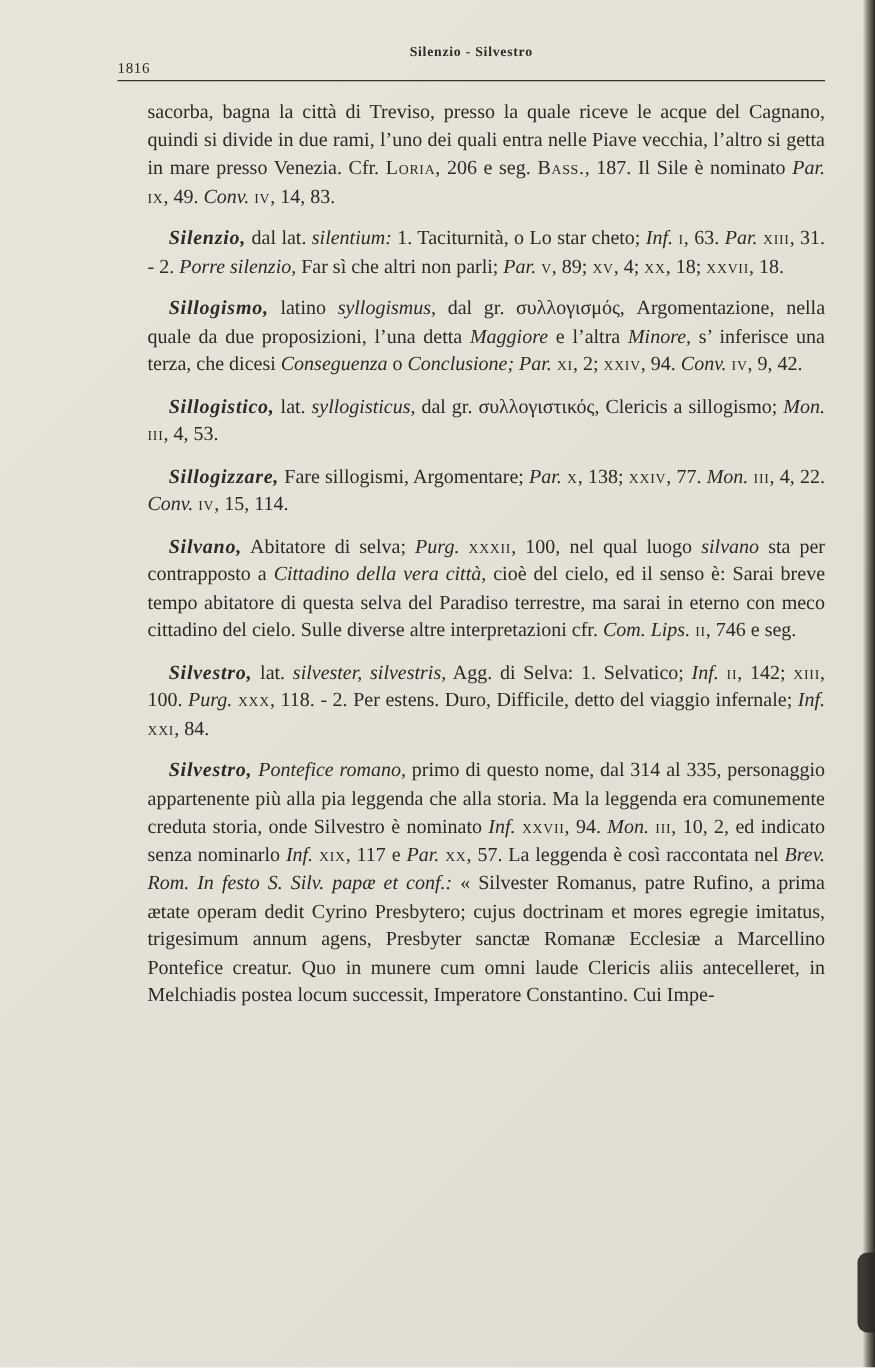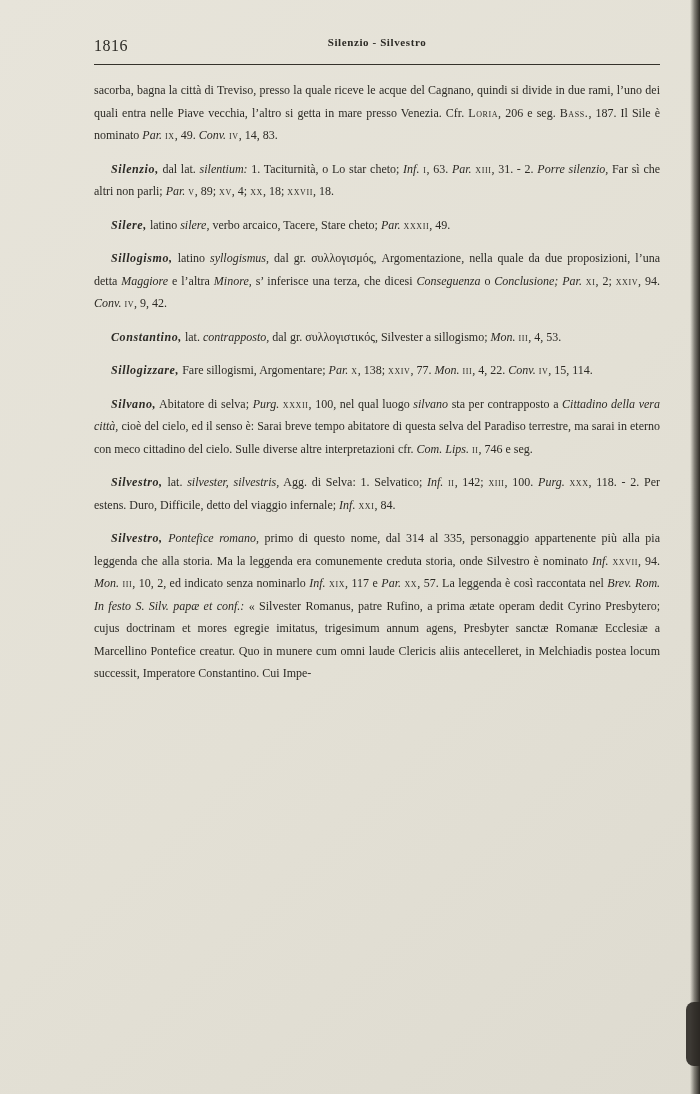--- a/index.html
+++ b/index.html
@@ -18,40 +18,41 @@
     top: 36px;
     width: 566px;
   }
   .header-row {
     position: relative;
     height: 24px;
   }
   .page-number {
     position: absolute;
     left: 0;
-    top: 1px;
-    font-size: 16px;
+    top: 11px;
+    font-size: 12px;
     letter-spacing: 0.5px;
   }
   .running-header {
     text-align: center;
     font-weight: bold;
     font-size: 11px;
     letter-spacing: 0.6px;
   }
   .header-rule {
     border: 0;
     border-top: 1.6px solid #35322b;
     margin: 4px 0 0 0;
   }
   .text-block {
     margin-top: 13px;
     text-align: justify;
-    font-size: 12px;
+    font-size: 16px;
     line-height: 22.5px;
+    margin-left: 24px;
   }
   .para { margin: 11px 0 0 0; }
   .para:first-child { margin-top: 14px; }
   .para.indent { text-indent: 17px; }
   .b { font-weight: bold; letter-spacing: 0.6px; font-style: italic; }
   .i { font-style: italic; }
   .sc { font-variant: small-caps; letter-spacing: 0.6px; }
   .scan-edge {
     position: absolute;
     top: 0;
@@ -76,23 +77,22 @@
 
 <div class="page">
   <div class="header-row">
     <span class="page-number">1816</span>
     <div class="running-header">Silenzio - Silvestro</div>
   </div>
   <hr class="header-rule">
   <div class="text-block">
       <p class="para"><span class="n">sacorba, bagna la città di Treviso, presso la quale riceve le acque del Cagnano, quindi si divide in due rami, l’uno dei quali entra nelle Piave vecchia, l’altro si getta in mare presso Venezia. Cfr. </span><span class="sc">Loria</span><span class="n">, 206 e seg. </span><span class="sc">Bass.</span><span class="n">, 187. Il Sile è nominato </span><span class="i">Par.</span><span class="n"> </span><span class="sc">ix</span><span class="n">, 49. </span><span class="i">Conv.</span><span class="n"> </span><span class="sc">iv</span><span class="n">, 14, 83.</span></p>
       <p class="para indent"><span class="b">Silenzio,</span><span class="n"> dal lat. </span><span class="i">silentium:</span><span class="n"> 1. Taciturnità, o Lo star cheto; </span><span class="i">Inf.</span><span class="n"> </span><span class="sc">i</span><span class="n">, 63. </span><span class="i">Par.</span><span class="n"> </span><span class="sc">xiii</span><span class="n">, 31. - 2. </span><span class="i">Porre silenzio,</span><span class="n"> Far sì che altri non parli; </span><span class="i">Par.</span><span class="n"> </span><span class="sc">v</span><span class="n">, 89; </span><span class="sc">xv</span><span class="n">, 4; </span><span class="sc">xx</span><span class="n">, 18; </span><span class="sc">xxvii</span><span class="n">, 18.</span></p>
-      <p class="para indent"><span class="b">Silere,</span><span class="n"> latino </span><span class="i">silere,</span><span class="n"> verbo arcaico, Tacere, Stare cheto; </span><span class="i">Par.</span><span class="n"> </span><span class="sc">xxxii</span><span class="n">, 49.</span></p>
       <p class="para indent"><span class="b">Sillogismo,</span><span class="n"> latino </span><span class="i">syllogismus,</span><span class="n"> dal gr. συλλογισμός, Argomentazione, nella quale da due proposizioni, l’una detta </span><span class="i">Maggiore</span><span class="n"> e l’altra </span><span class="i">Minore,</span><span class="n"> s’ inferisce una terza, che dicesi </span><span class="i">Conseguenza</span><span class="n"> o </span><span class="i">Conclusione;</span><span class="n"> </span><span class="i">Par.</span><span class="n"> </span><span class="sc">xi</span><span class="n">, 2; </span><span class="sc">xxiv</span><span class="n">, 94. </span><span class="i">Conv.</span><span class="n"> </span><span class="sc">iv</span><span class="n">, 9, 42.</span></p>
-      <p class="para indent"><span class="b">Constantino,</span><span class="n"> lat. </span><span class="i">contrapposto,</span><span class="n"> dal gr. συλλογιστικός, Silvester a sillogismo; </span><span class="i">Mon.</span><span class="n"> </span><span class="sc">iii</span><span class="n">, 4, 53.</span></p>
+      <p class="para indent"><span class="b">Sillogistico,</span><span class="n"> lat. </span><span class="i">syllogisticus,</span><span class="n"> dal gr. συλλογιστικός, Clericis a sillogismo; </span><span class="i">Mon.</span><span class="n"> </span><span class="sc">iii</span><span class="n">, 4, 53.</span></p>
       <p class="para indent"><span class="b">Sillogizzare,</span><span class="n"> Fare sillogismi, Argomentare; </span><span class="i">Par.</span><span class="n"> </span><span class="sc">x</span><span class="n">, 138; </span><span class="sc">xxiv</span><span class="n">, 77. </span><span class="i">Mon.</span><span class="n"> </span><span class="sc">iii</span><span class="n">, 4, 22. </span><span class="i">Conv.</span><span class="n"> </span><span class="sc">iv</span><span class="n">, 15, 114.</span></p>
       <p class="para indent"><span class="b">Silvano,</span><span class="n"> Abitatore di selva; </span><span class="i">Purg.</span><span class="n"> </span><span class="sc">xxxii</span><span class="n">, 100, nel qual luogo </span><span class="i">silvano</span><span class="n"> sta per contrapposto a </span><span class="i">Cittadino della vera città,</span><span class="n"> cioè del cielo, ed il senso è: Sarai breve tempo abitatore di questa selva del Paradiso terrestre, ma sarai in eterno con meco cittadino del cielo. Sulle diverse altre interpretazioni cfr. </span><span class="i">Com. Lips.</span><span class="n"> </span><span class="sc">ii</span><span class="n">, 746 e seg.</span></p>
       <p class="para indent"><span class="b">Silvestro,</span><span class="n"> lat. </span><span class="i">silvester, silvestris,</span><span class="n"> Agg. di Selva: 1. Selvatico; </span><span class="i">Inf.</span><span class="n"> </span><span class="sc">ii</span><span class="n">, 142; </span><span class="sc">xiii</span><span class="n">, 100. </span><span class="i">Purg.</span><span class="n"> </span><span class="sc">xxx</span><span class="n">, 118. - 2. Per estens. Duro, Difficile, detto del viaggio infernale; </span><span class="i">Inf.</span><span class="n"> </span><span class="sc">xxi</span><span class="n">, 84.</span></p>
       <p class="para indent"><span class="b">Silvestro,</span><span class="n"> </span><span class="i">Pontefice romano,</span><span class="n"> primo di questo nome, dal 314 al 335, personaggio appartenente più alla pia leggenda che alla storia. Ma la leggenda era comunemente creduta storia, onde Silvestro è nominato </span><span class="i">Inf.</span><span class="n"> </span><span class="sc">xxvii</span><span class="n">, 94. </span><span class="i">Mon.</span><span class="n"> </span><span class="sc">iii</span><span class="n">, 10, 2, ed indicato senza nominarlo </span><span class="i">Inf.</span><span class="n"> </span><span class="sc">xix</span><span class="n">, 117 e </span><span class="i">Par.</span><span class="n"> </span><span class="sc">xx</span><span class="n">, 57. La leggenda è così raccontata nel </span><span class="i">Brev. Rom. In festo S. Silv. papæ et conf.:</span><span class="n"> « Silvester Romanus, patre Rufino, a prima ætate operam dedit Cyrino Presbytero; cujus doctrinam et mores egregie imitatus, trigesimum annum agens, Presbyter sanctæ Romanæ Ecclesiæ a Marcellino Pontefice creatur. Quo in munere cum omni laude Clericis aliis antecelleret, in Melchiadis postea locum successit, Imperatore Constantino. Cui Impe-</span></p>
     </div>
 </div>
 
 <div class="scan-edge"></div>
 <div class="scan-blob"></div>
 

